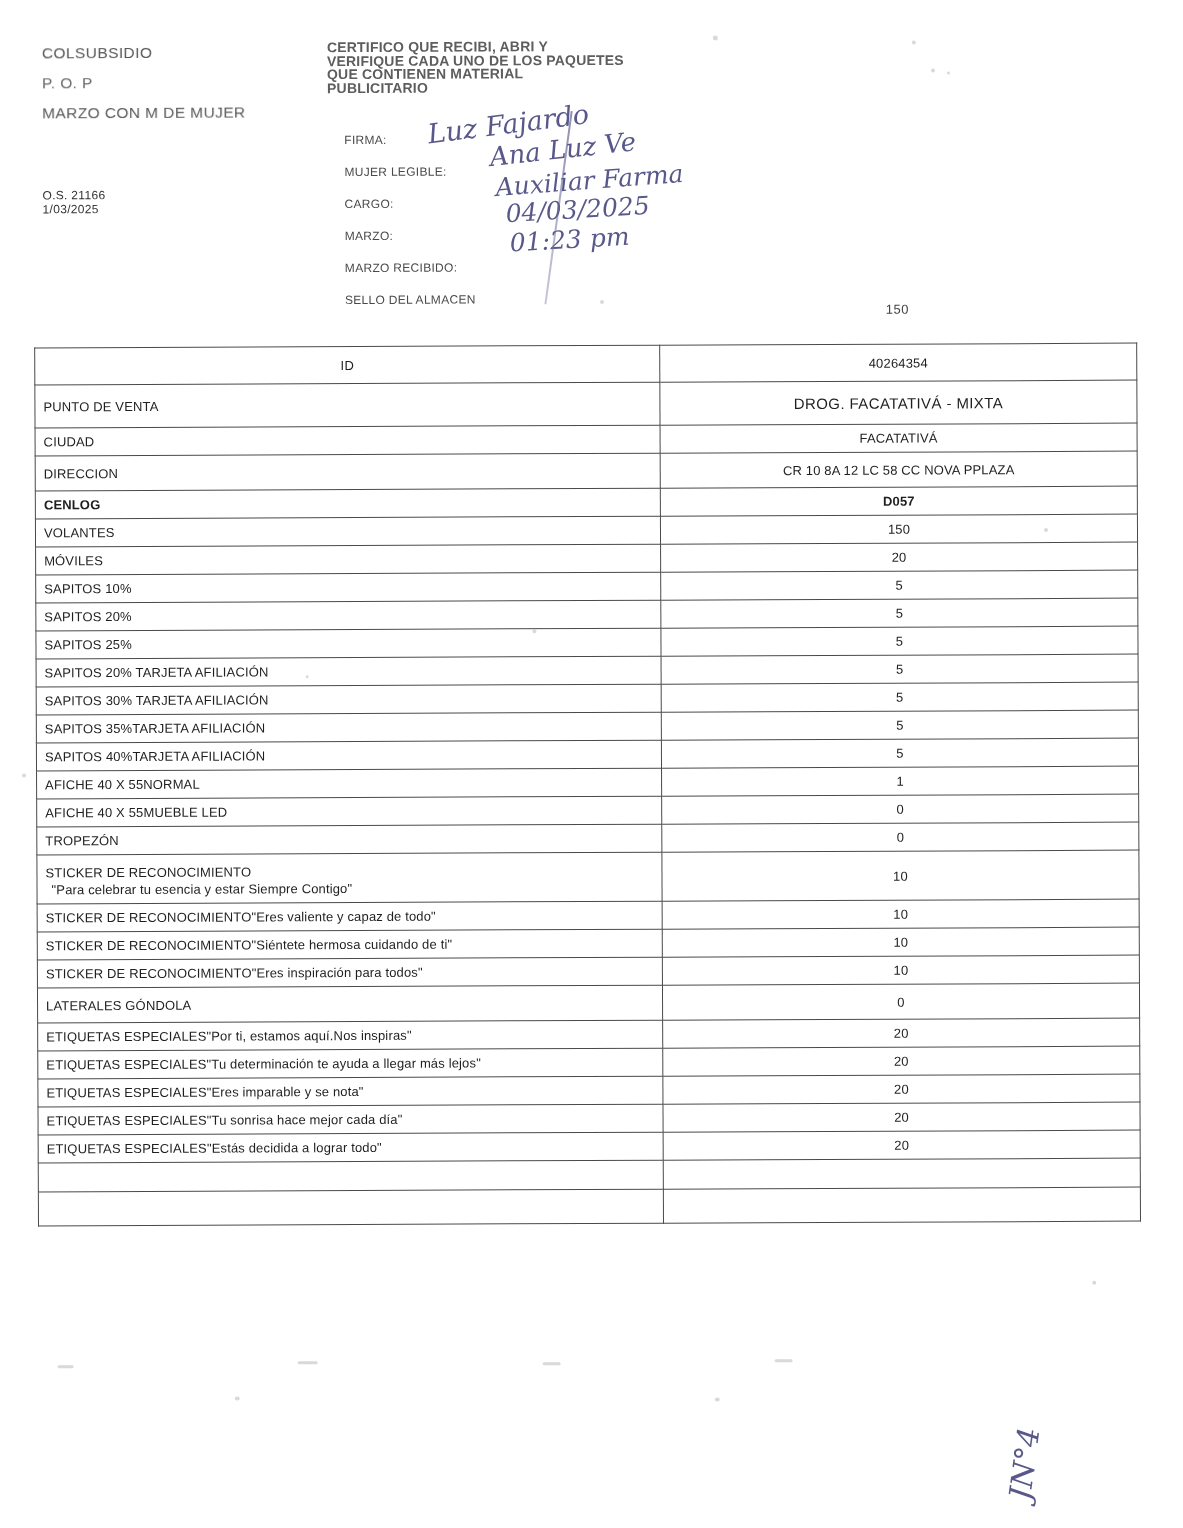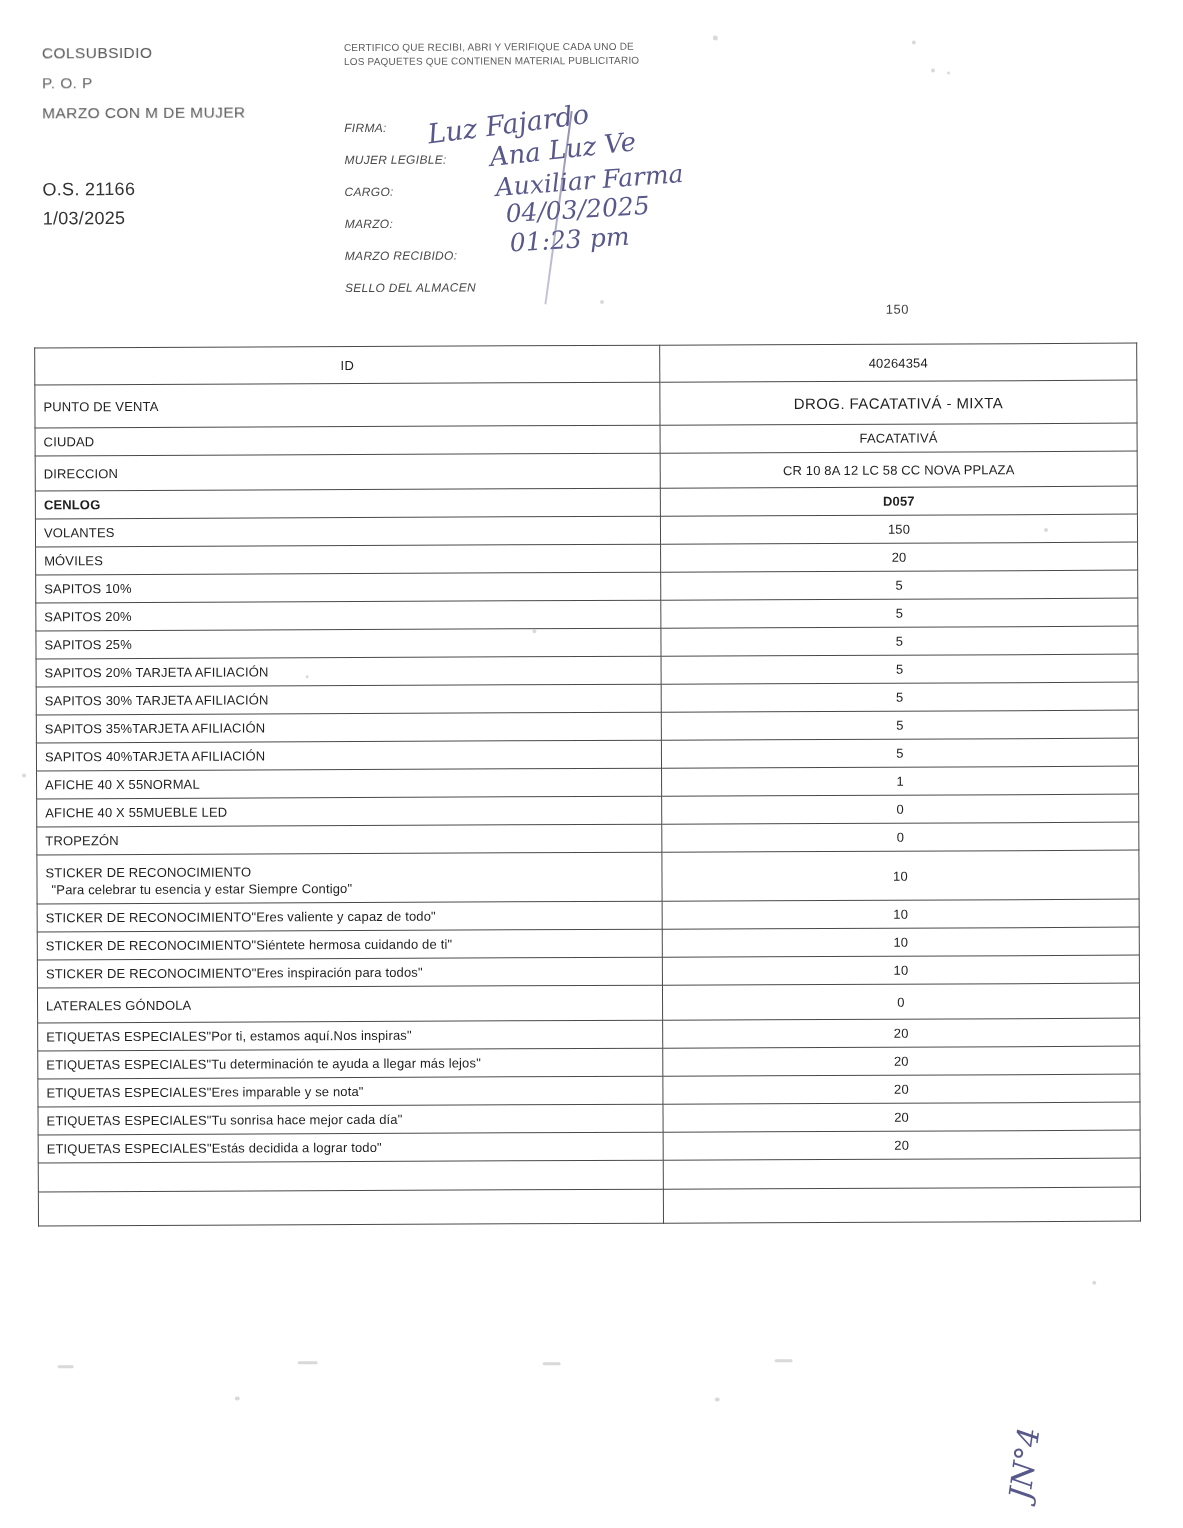--- a/index.html
+++ b/index.html
@@ -37,45 +37,45 @@
     color: #555;
     margin-bottom: 12px;
     filter: blur(0.25px);
   }
   .hdr-left .line.l2 { color:#6a6a6a; }
   .hdr-left .line.l3 { color:#5a5a5a; }
 
   .hdr-os {
     position: absolute;
     left: 45px;
-    top: 177px;
-    font-size: 18px;
+    top: 186px;
+    font-size: 12px;
     color: #333;
     letter-spacing: 0.3px;
   }
-  .hdr-os .os2 { margin-top: 8px; }
+  .hdr-os .os2 { }
 
   .hdr-cert {
     position: absolute;
-    left: 347px;
+    left: 330px;
     top: 40px;
     width: 300px;
-    font-size: 10px;
+    font-size: 14px;
     line-height: 13.5px;
     color: #5d5d5d;
     letter-spacing: 0.2px;
+    font-weight: bold;
   }
   .hdr-fields {
     position: absolute;
     left: 347px;
-    top: 120px;
+    top: 132px;
     font-size: 12px;
     color: #4a4a4a;
     letter-spacing: 0.3px;
-    font-style: italic;
   }
   .hdr-fields div { margin-bottom: 18px; }
   .hdr-fields div:last-child { margin-bottom: 16px; }
 
   
   .hw {
     position: absolute;
     color: #2a2a6a;
     font-family: "DejaVu Serif", serif;
     font-style: italic;

